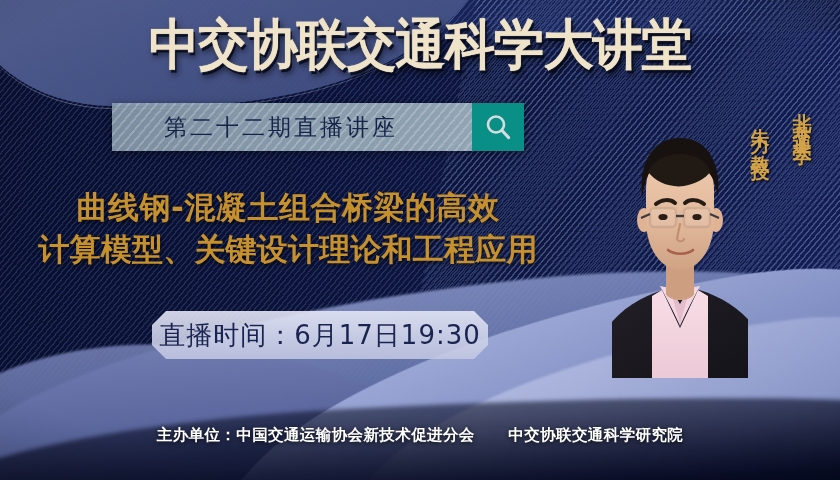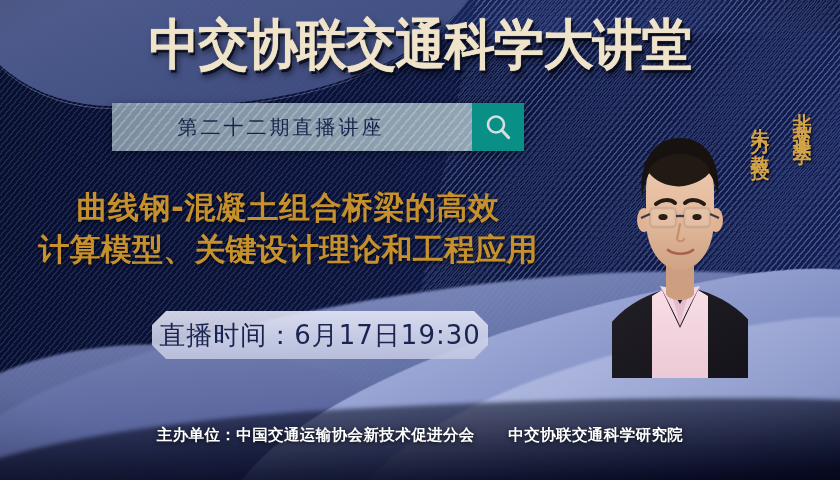--- a/index.html
+++ b/index.html
@@ -202,21 +202,21 @@
       rgba(255,255,255,0.00) 0px,
       rgba(255,255,255,0.00) 5px,
       rgba(255,255,255,0.20) 5px,
       rgba(255,255,255,0.20) 7px
     );
     pointer-events: none;
   }
   .subbar-text {
     position: relative;
     z-index: 2;
-    font-size: 20px;
+    font-size: 23px;
     font-weight: 400;
     letter-spacing: 3px;
     color: #172449;
     font-family: "DejaVu Sans", "Liberation Sans", sans-serif;
     padding-right: 22px;
   }
   .subbar-icon {
     width: 52px;
     background: #0a8f86;
     display: flex;

